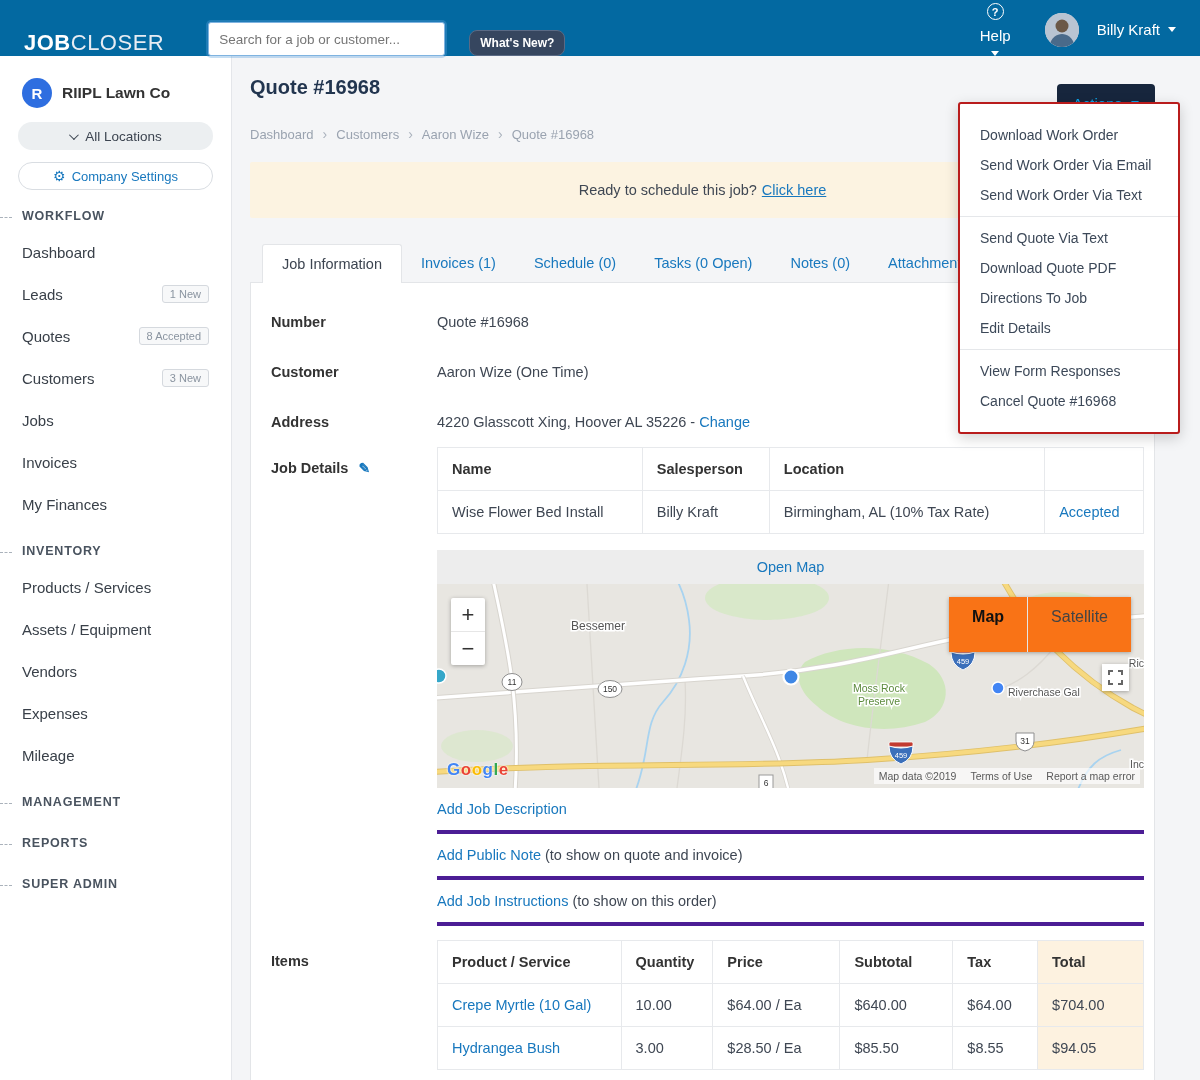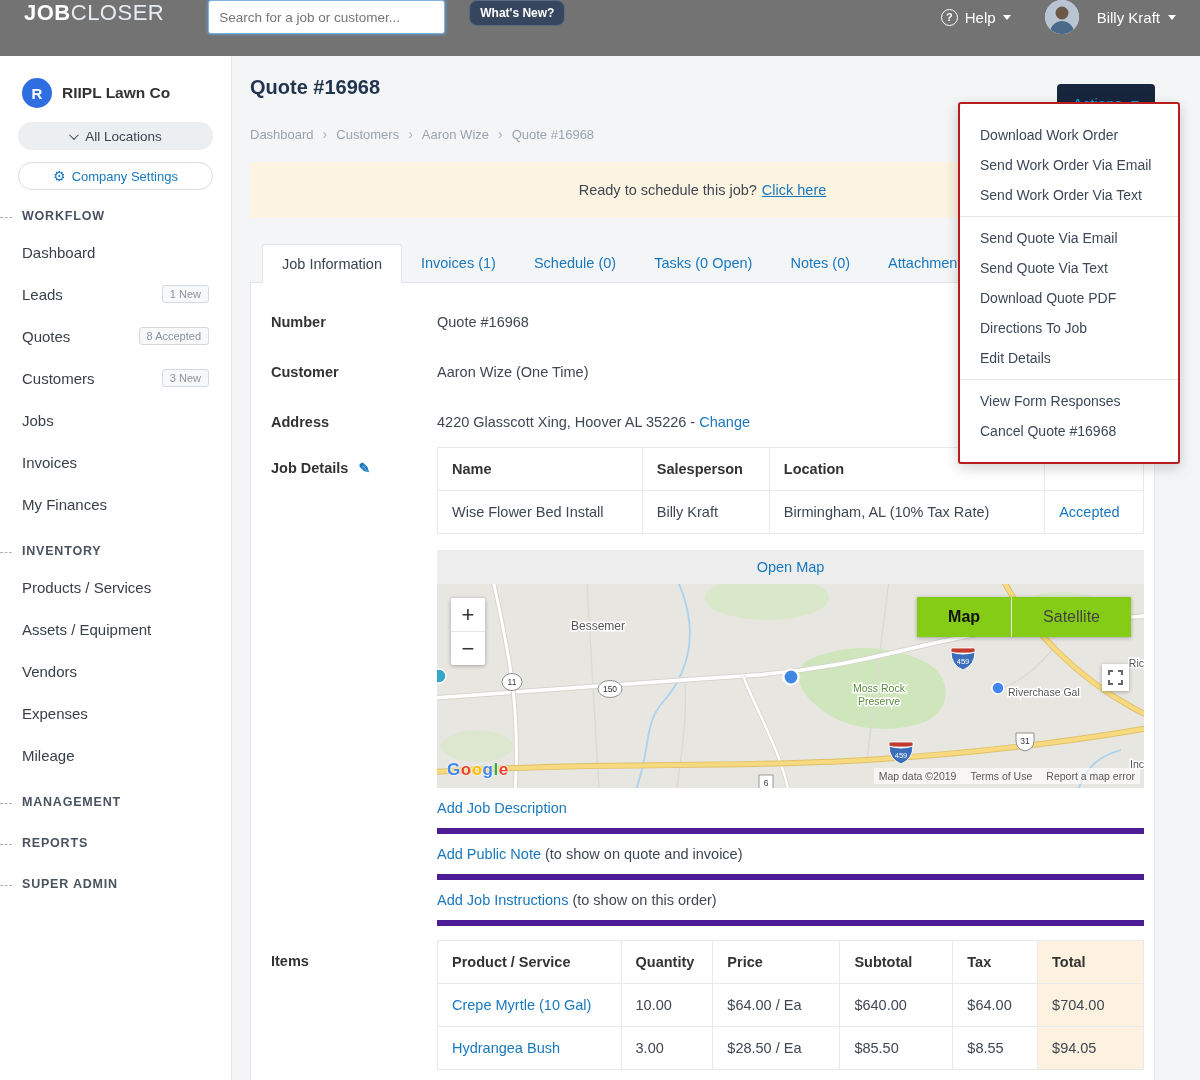--- a/index.html
+++ b/index.html
@@ -4,37 +4,37 @@
 <style>
   * { box-sizing: border-box; }
   html,body { margin:0; padding:0; }
   body {
     width:1200px; height:1080px; position:relative; overflow:hidden;
     background:#f4f5f7; font-family:"Liberation Sans", sans-serif; color:#3f4753;
   }
 
   
   .topbar {
-    position:absolute; top:0; left:0; right:0; height:56px; background:#737373;
-    display:flex; align-items:flex-start; padding:0 24px; z-index:100;
+    position:absolute; top:0; left:0; right:0; height:56px; background:#0369a1;
+    display:flex; align-items:flex-end; padding:0 24px; z-index:100;
   }
   .logo { font-size:22px; letter-spacing:0.5px; margin-right:44px; white-space:nowrap; }
   .logo .b { color:#fff; font-weight:700; }
   .logo .l { color:#e7ecf3; font-weight:300; }
   .search-input {
     width:237px; height:34px; border:1px solid #7fb3e0; border-radius:3px;
     padding:0 10px; font-size:13.5px; color:#333; outline:none;
     font-family:"Liberation Sans", sans-serif; box-shadow:0 0 0 2px rgba(90,160,220,.35);
   }
   .whatsnew {
     margin-left:24px; background:#36465f; border:1px solid #5a6a85; color:#fff;
     font-size:12px; font-weight:700; border-radius:8px; padding:5px 10px; cursor:pointer;
   }
   .topbar-right { margin-left:auto; display:flex; align-items:center; }
-  .help-group { display:flex; align-items:center; color:#fff; font-size:15px; margin-right:34px; gap:7px; }
+  .help-group { display:flex; align-items:center; color:#fff; font-size:15px; margin-right:34px; gap:7px;flex-direction:column; }
   .help-q {
     width:17px; height:17px; border:1.5px solid #fff; border-radius:50%;
     display:flex; align-items:center; justify-content:center; font-size:11px; font-weight:700;
   }
   .help-q::before { content:"?"; }
   .caret {
     width:0; height:0; border-left:4px solid transparent; border-right:4px solid transparent;
     border-top:5px solid currentColor; display:inline-block;
   }
   .avatar { width:34px; height:34px; border-radius:50%; overflow:hidden; background:#cfd8e3; margin-right:10px; }
@@ -145,39 +145,39 @@
   .zoom-ctl {
     position:absolute; left:14px; top:14px; width:34px; background:#fff; border-radius:2px;
     box-shadow:0 1px 4px rgba(0,0,0,.3); z-index:5;
   }
   .zoom-btn {
     height:33px; display:flex; align-items:center; justify-content:center;
     font-size:22px; color:#333; cursor:pointer;
   }
   .zoom-div { border-top:1px solid #e6e6e6; }
   .map-type { position:absolute; top:13px; right:13px; display:flex; box-shadow:0 1px 4px rgba(0,0,0,.3); z-index:5; }
-  .mt-btn { background:#84cc16; padding:0 31px; height:40px; line-height:40px; font-size:16px; cursor:pointer; }
+  .mt-btn { background:#f97316; padding:0 23px; height:55px; line-height:40px; font-size:16px; cursor:pointer; }
   .mt-btn.map { font-weight:700; color:#111; }
   .mt-btn.sat { color:#444; border-left:1px solid #e6e6e6; }
   .fs-btn {
     position:absolute; right:15px; top:80px; width:27px; height:27px; background:#fff;
     box-shadow:0 1px 4px rgba(0,0,0,.3); display:flex; align-items:center; justify-content:center;
     cursor:pointer; z-index:5;
   }
   .google-logo { position:absolute; left:10px; bottom:8px; font-size:17px; font-weight:700; z-index:5;
     text-shadow:0 0 2px #fff, 0 0 2px #fff; letter-spacing:0.5px; }
   .g1,.g4 { color:#4285F4; } .g2,.g6 { color:#EA4335; } .g3 { color:#FBBC05; } .g5 { color:#34A853; }
   .map-attrib {
     position:absolute; right:4px; bottom:4px; font-size:10.5px; color:#5a5a5a; z-index:5;
     background:rgba(255,255,255,0.65); padding:2px 5px; display:flex; gap:14px; white-space:nowrap;
   }
   .map-attrib span { cursor:pointer; }
 
   .addlink-row {
-    border-bottom:6px solid #4c1d95; height:46px; display:flex; align-items:center; font-size:14.5px;
+    border-bottom:4px solid #4c1d95; height:46px; display:flex; align-items:center; font-size:14.5px;
   }
   .items-row { margin-top:14px; }
 
   
   .dropdown {
     position:absolute; top:46px; right:20px; width:222px; background:#fff;
     border:2px solid #b91c1c; border-radius:3px; box-shadow:0 4px 14px rgba(0,0,0,.18);
     padding:16px 0; z-index:200;
   }
   .dd-item { padding:7px 20px; font-size:14px; color:#3c4858; cursor:pointer; white-space:nowrap; }
@@ -519,21 +519,20 @@
       </div>
     </div>
 
   </div>
 
   <div class="dropdown">
     <div class="dd-item">Download Work Order</div>
     <div class="dd-item">Send Work Order Via Email</div>
     <div class="dd-item">Send Work Order Via Text</div>
     <div class="dd-div"></div>
-    <div class="dd-item">Send Quote Via Email</div>
     <div class="dd-item">Send Quote Via Text</div>
     <div class="dd-item">Download Quote PDF</div>
     <div class="dd-item">Directions To Job</div>
     <div class="dd-item">Edit Details</div>
     <div class="dd-div"></div>
     <div class="dd-item">View Form Responses</div>
     <div class="dd-item">Cancel Quote #16968</div>
   </div>
 
 </div>

